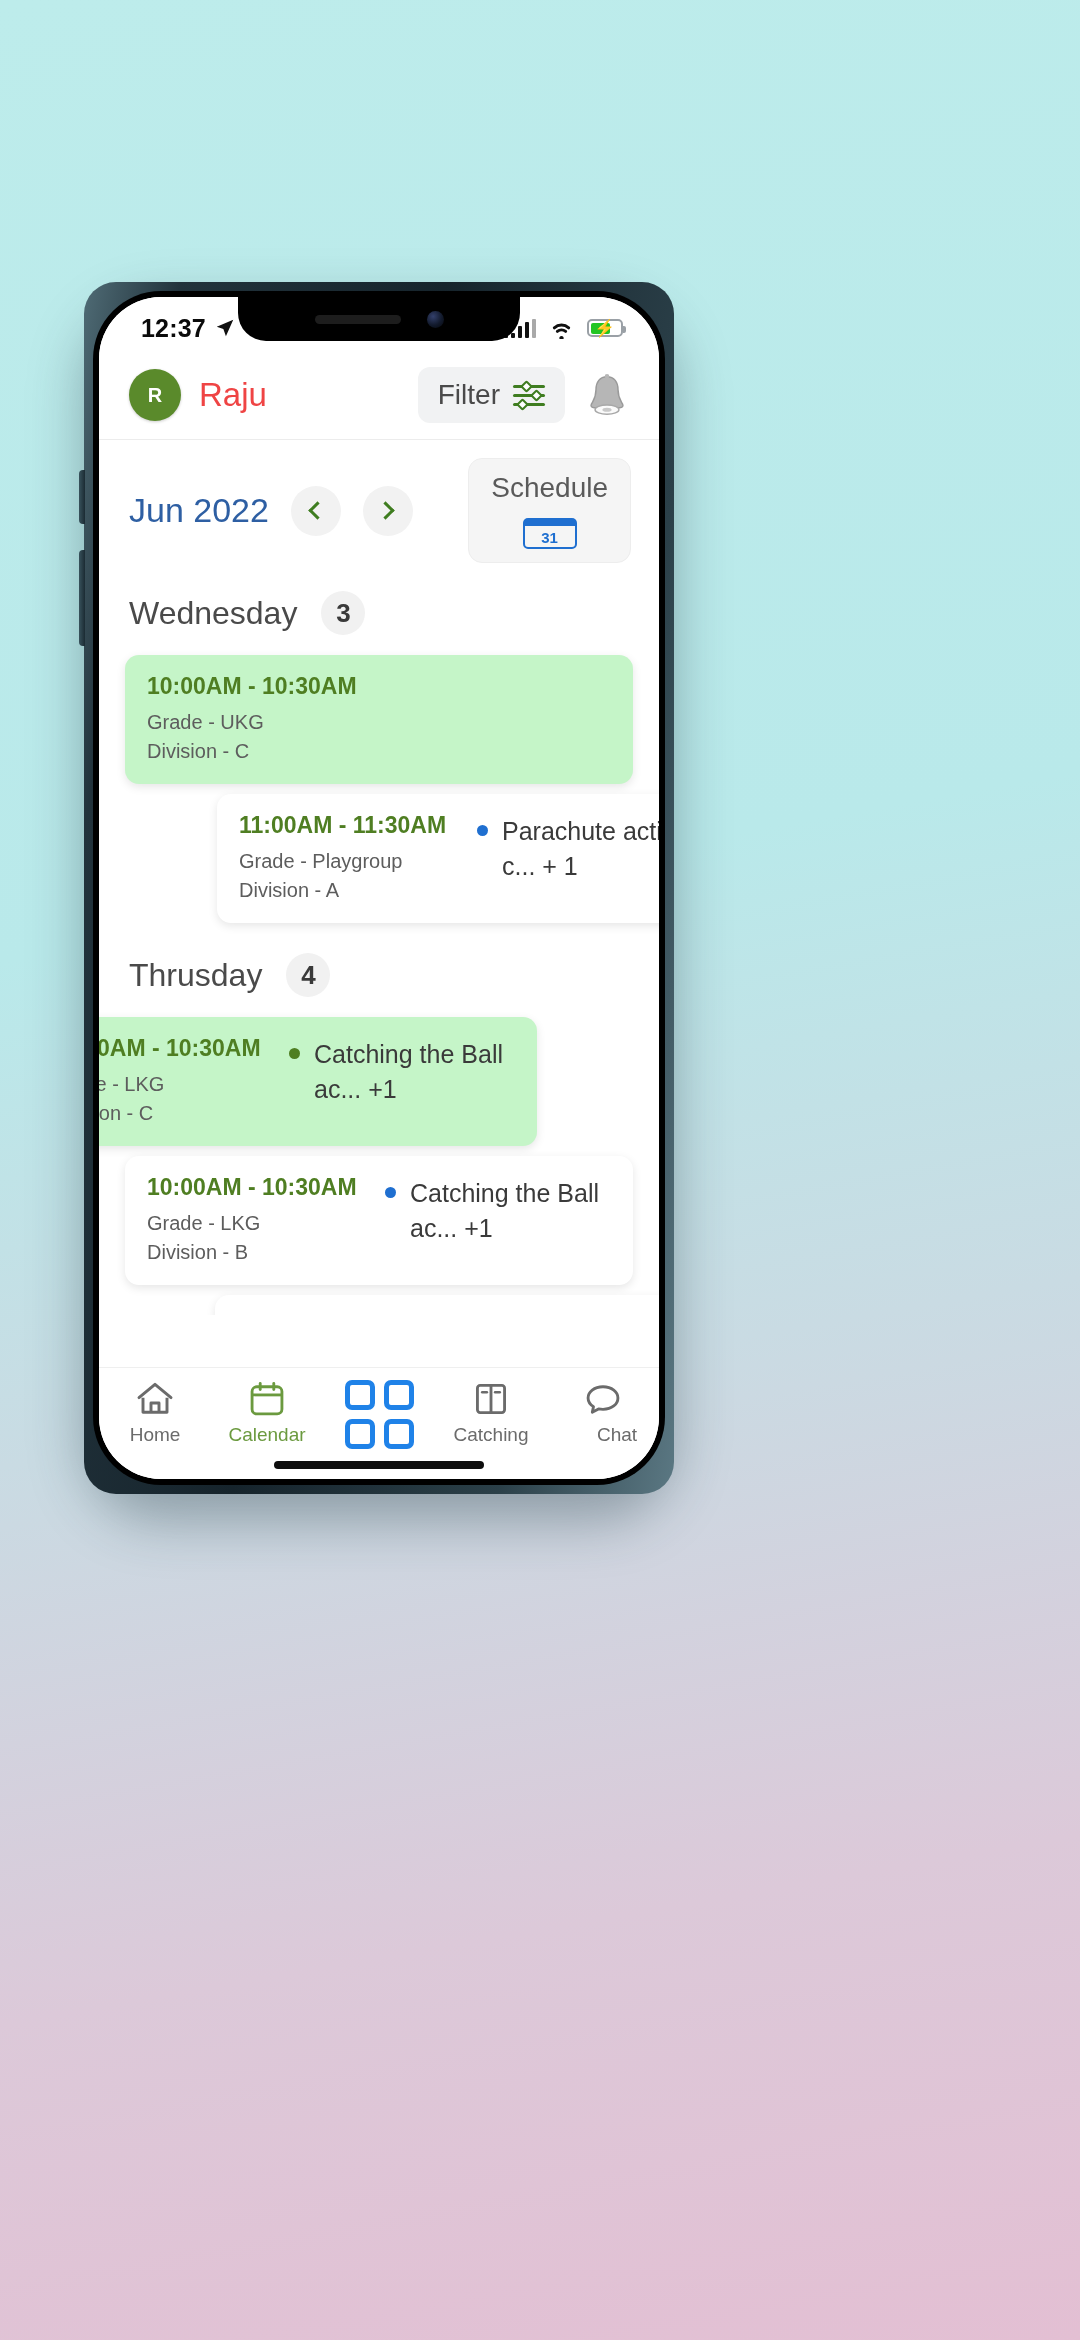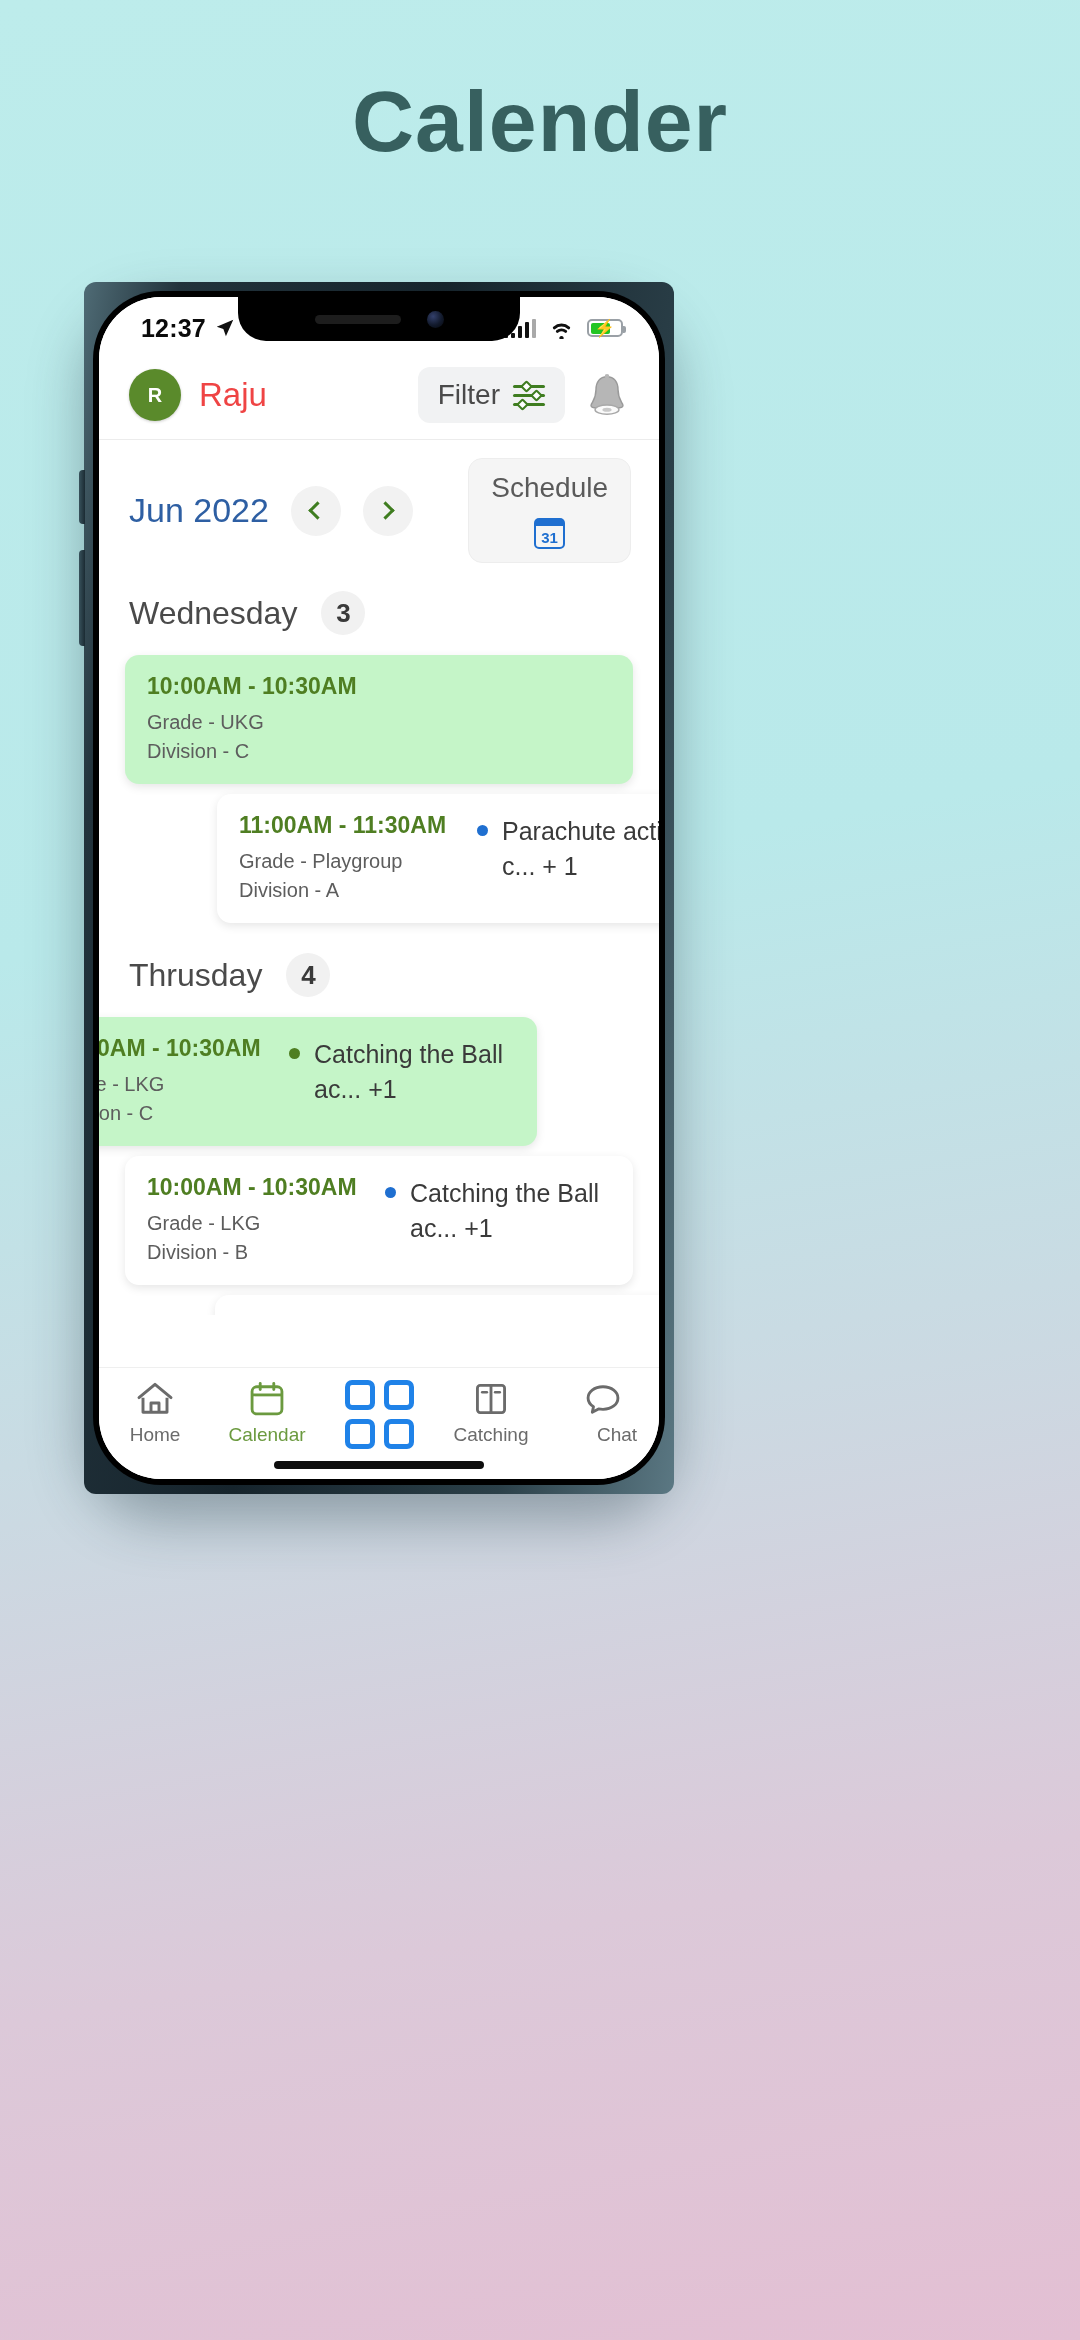--- a/index.html
+++ b/index.html
@@ -41,21 +41,21 @@
   }
   .phone-shadow {
     position: absolute;
     inset: 0;
     border-radius: 76px;
     box-shadow: 0 26px 54px rgba(40,60,70,0.38);
   }
   .phone-body {
     position: absolute;
     inset: 0;
-    border-radius: 12px;
+    border-radius: 32px;
     background: linear-gradient(100deg,#4f6b75 0%, #22333c 12%, #16242c 45%, #2b4049 78%, #5b7883 100%);
     padding: 22px;
   }
   .phone-body::before{
     content:"";
     position:absolute;
     left:-5px; top:188px;
     width:6px; height:54px;
     border-radius:4px 0 0 4px;
     background:linear-gradient(90deg,#38525c,#1b2b33);
@@ -187,21 +187,21 @@
   .chev { width: 13px; height: 13px; border-top: 3.4px solid #3f7d20; border-right: 3.4px solid #3f7d20; }
   .chev.left { transform: rotate(-135deg); margin-left: 4px; }
   .chev.right { transform: rotate(45deg); margin-right: 4px; }
   .schedule-btn {
     display: flex; align-items: center; gap: 14px;
     background: #f5f5f5; border: 1px solid #ededed;
     border-radius: 14px; padding: 13px 22px; flex-direction: column;
   }
   .schedule-label { font-size: 28px; color: #5a5a5a; }
   .cal31 {
-    width: 31px; height: 31px; border: 2.6px solid #1f6fd0; border-radius: 5px;
+    width: 54px; height: 31px; border: 2.6px solid #1f6fd0; border-radius: 5px;
     position: relative; display:flex; align-items:flex-end; justify-content:center;
     font-size: 15px; font-weight: 700; color: #1f6fd0; line-height: 1;
     padding-bottom: 2px;
   }
   .cal31::before{
     content:""; position:absolute; left:-1px; right:-1px; top:-1px; height:7px;
     background:#1f6fd0; border-radius:3px 3px 0 0;
   }
 
   
@@ -266,21 +266,20 @@
   .grid-icon span { width: 30px; height: 30px; border: 5px solid #1f82e8; border-radius: 7px; }
   .home-bar {
     position: absolute; bottom: 10px; left: 50%; transform: translateX(-50%);
     width: 210px; height: 8px; border-radius: 5px; background: #0d0d0d; z-index: 40;
   }
 </style>
 </head>
 <body>
 
 <div class="promo">
-  <div class="promo-title">Calender</div>
 </div>
 
 <div class="phone-wrap">
   <div class="phone-shadow"></div>
   <div class="phone-body">
     <div class="phone-bezel">
       <div class="screen">
 
         <div class="notch">
           <div class="speaker"></div>

